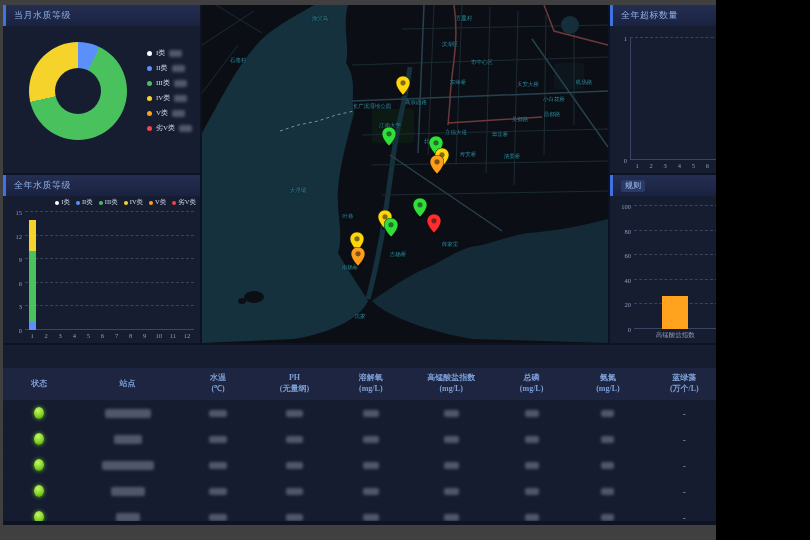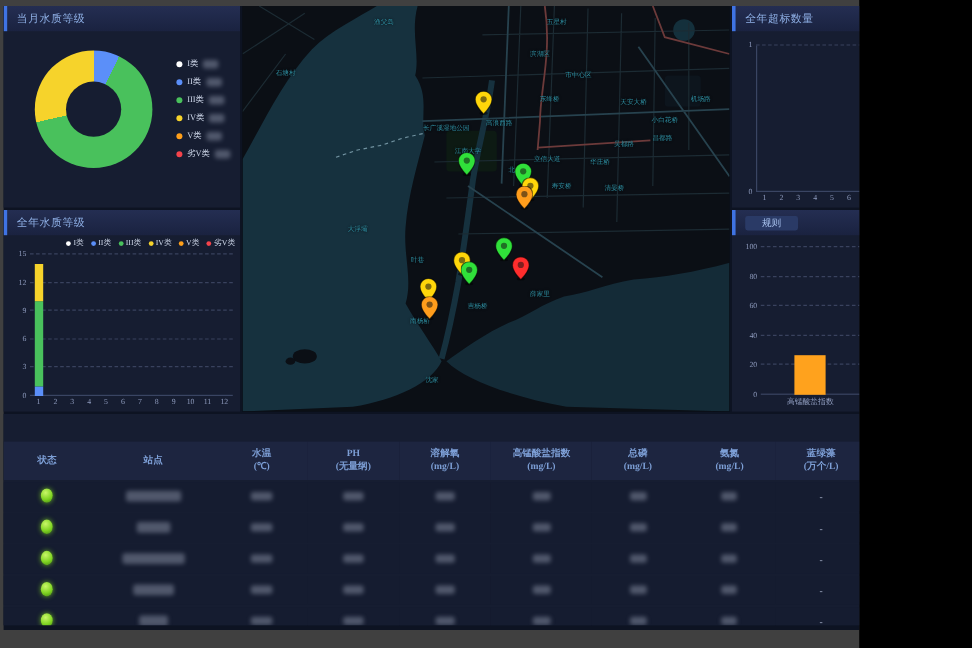--- a/index.html
+++ b/index.html
@@ -4,21 +4,21 @@
 <style>
   html,body{margin:0;padding:0;background:#000;}
   .stage{position:relative;width:716px;height:540px;background:#404040;overflow:hidden;
          font-family:Liberation Serif, serif;}
   .inner{position:absolute;top:5px;left:3px;width:804px;height:520px;background:#0d1322;
          display:grid;grid-template-columns:197px 406px 197px;grid-template-rows:168px 168px 176px;gap:2px;}
   .panel{background:#161d31;position:relative;overflow:hidden;}
   .panel-header{height:21px;line-height:21px;background:linear-gradient(180deg,#242e52,#1a2240);
       border-left:3px solid #3f73e3;padding:0 8px;display:flex;align-items:center;justify-content:space-between;}
   .panel-title{font-size:9px;color:#8fb0e6;letter-spacing:.5px;white-space:nowrap;}
-  .rule-badge{font-size:8px;color:#a9c3ef;background:#2a3a66;border-radius:2px;padding:0 14px;line-height:12px;cursor:pointer;}
+  .rule-badge{font-size:8px;color:#a9c3ef;background:#2a3a66;border-radius:2px;padding:0 4px;line-height:12px;cursor:pointer;}
   .panel-body{position:absolute;top:21px;left:0;right:0;bottom:0;}
 
   
   .donut{position:absolute;left:26px;top:16px;width:98px;height:98px;border-radius:50%;}
   .donut::after{content:"";position:absolute;left:26px;top:26px;width:46px;height:46px;border-radius:50%;background:#161d31;}
   .pie-legend{position:absolute;right:8px;top:22px;display:flex;flex-direction:column;gap:5px;}
   .pie-legend .li{display:flex;align-items:center;gap:4px;font-size:7px;color:#cfd8ea;}
   .dot{width:5px;height:5px;border-radius:50%;flex:0 0 auto;}
   .blurblock{display:inline-block;background:#8b93a7;opacity:.5;filter:blur(1.6px);border-radius:2px;height:7px;}
 

